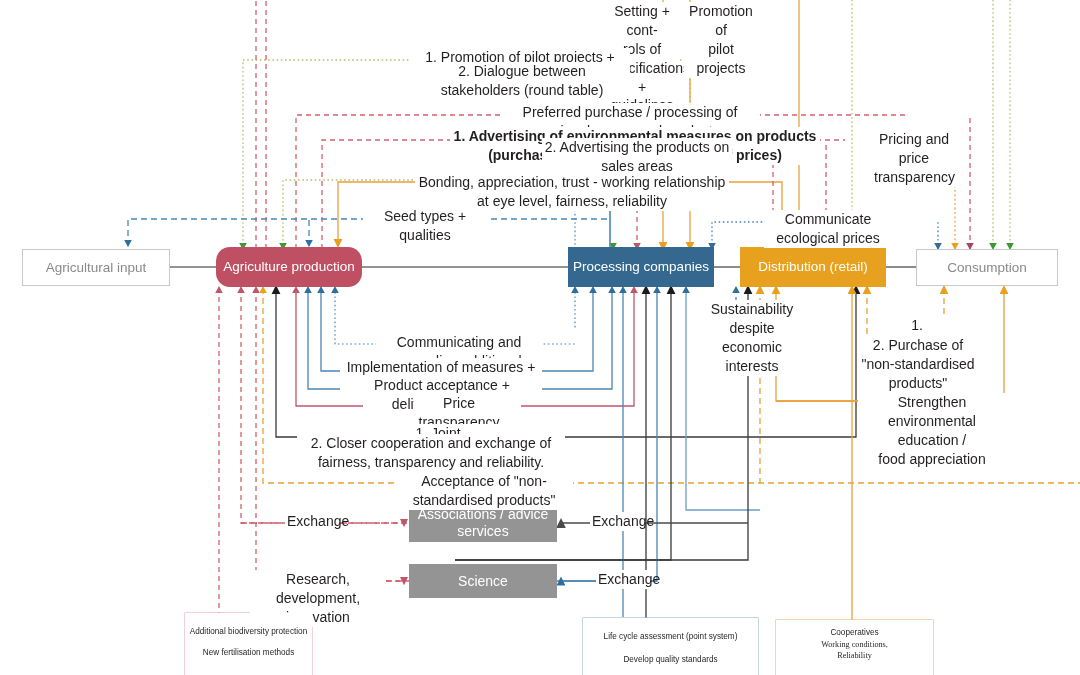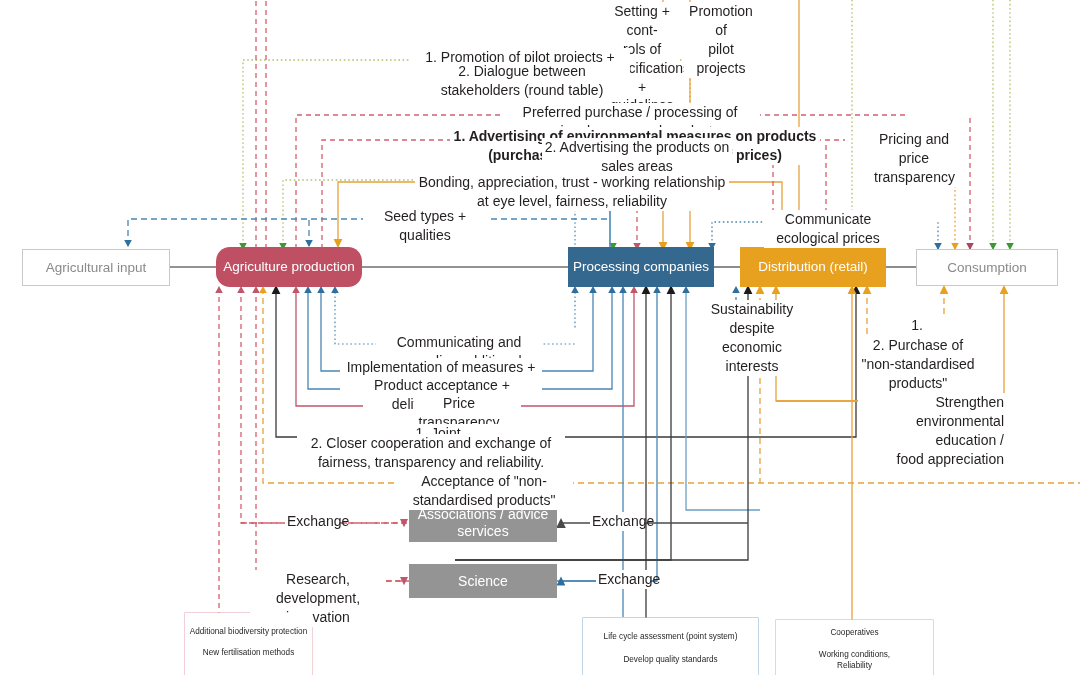--- a/index.html
+++ b/index.html
@@ -320,37 +320,37 @@
   <div class="lbl" style="left:376px;top:333px;width:166px;">Communicating and rewarding additional services</div>
   <div class="lbl" style="left:340px;top:358px;width:202px;">Implementation of measures + issuance of certificates</div>
   <div class="lbl" style="left:363px;top:376px;width:158px;">Product acceptance + delivery security</div>
   <div class="lbl" style="left:414px;top:394px;width:90px;">Price transparency</div>
   <div class="lbl" style="left:374px;top:424px;width:128px;">1. Joint development of projects</div>
   <div class="lbl" style="left:297px;top:434px;width:268px;">2. Closer cooperation and exchange of fairness, transparency and reliability.</div>
   <div class="lbl" style="left:872px;top:316px;width:90px;">1. Willingness to pay
 higher prices</div>
   <div class="lbl" style="left:858px;top:336px;width:120px;">2. Purchase of "non-standardised
 products"</div>
-  <div class="lbl" style="left:858px;top:393px;width:148px;text-align:right;">Strengthen environmental education /
+  <div class="lbl" style="left:858px;top:393px;width:148px;">Strengthen environmental education /
 food appreciation</div>
   <div class="lbl" style="left:395px;top:472px;width:178px;">Acceptance of "non-standardised products"</div>
   <div class="lbl" style="left:285px;top:512px;width:54px;">Exchange</div>
   <div class="lbl" style="left:590px;top:512px;width:54px;">Exchange</div>
   <div class="lbl" style="left:250px;top:570px;width:136px;">Research, development, innovation</div>
   <div class="lbl" style="left:596px;top:570px;width:54px;">Exchange</div>
 
   <div class="notebox" style="left:185px;top:613px;width:127px;height:62px;">
     <div class="nl" style="top:14px;">Additional biodiversity protection</div>
     <div class="nl" style="top:35px;">New fertilisation methods</div>
   </div>
 
   <div class="notebox" style="left:583px;top:618px;width:175px;height:57px;">
     <div class="nl" style="top:14px;">Life cycle assessment (point system)</div>
     <div class="nl" style="top:37px;">Develop quality standards</div>
   </div>
 
   <div class="notebox" style="left:776px;top:620px;width:157px;height:55px;">
     <div class="nl" style="top:8px;">Cooperatives</div>
-    <div class="nl" style="top:30px;white-space:pre-line;">Working conditions,
+    <div class="nl" style="top:20px;white-space:pre-line;font-family:Liberation Serif, serif;">Working conditions,
 Reliability</div>
   </div>
 
 </div>
 
 </body></html>

